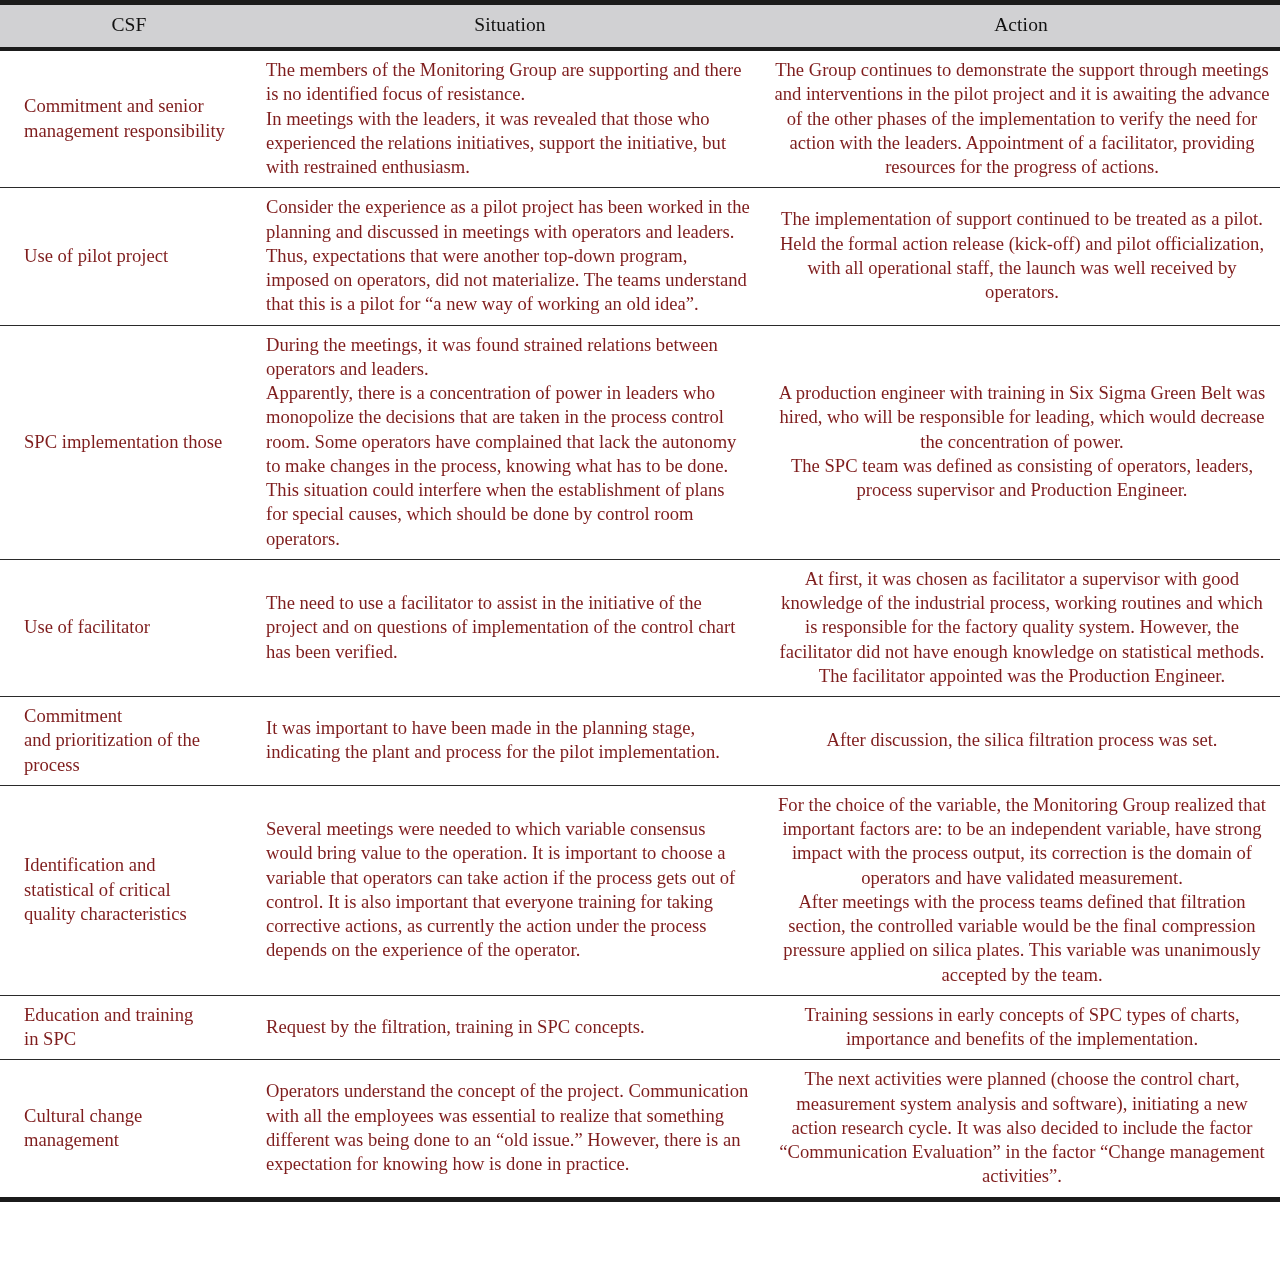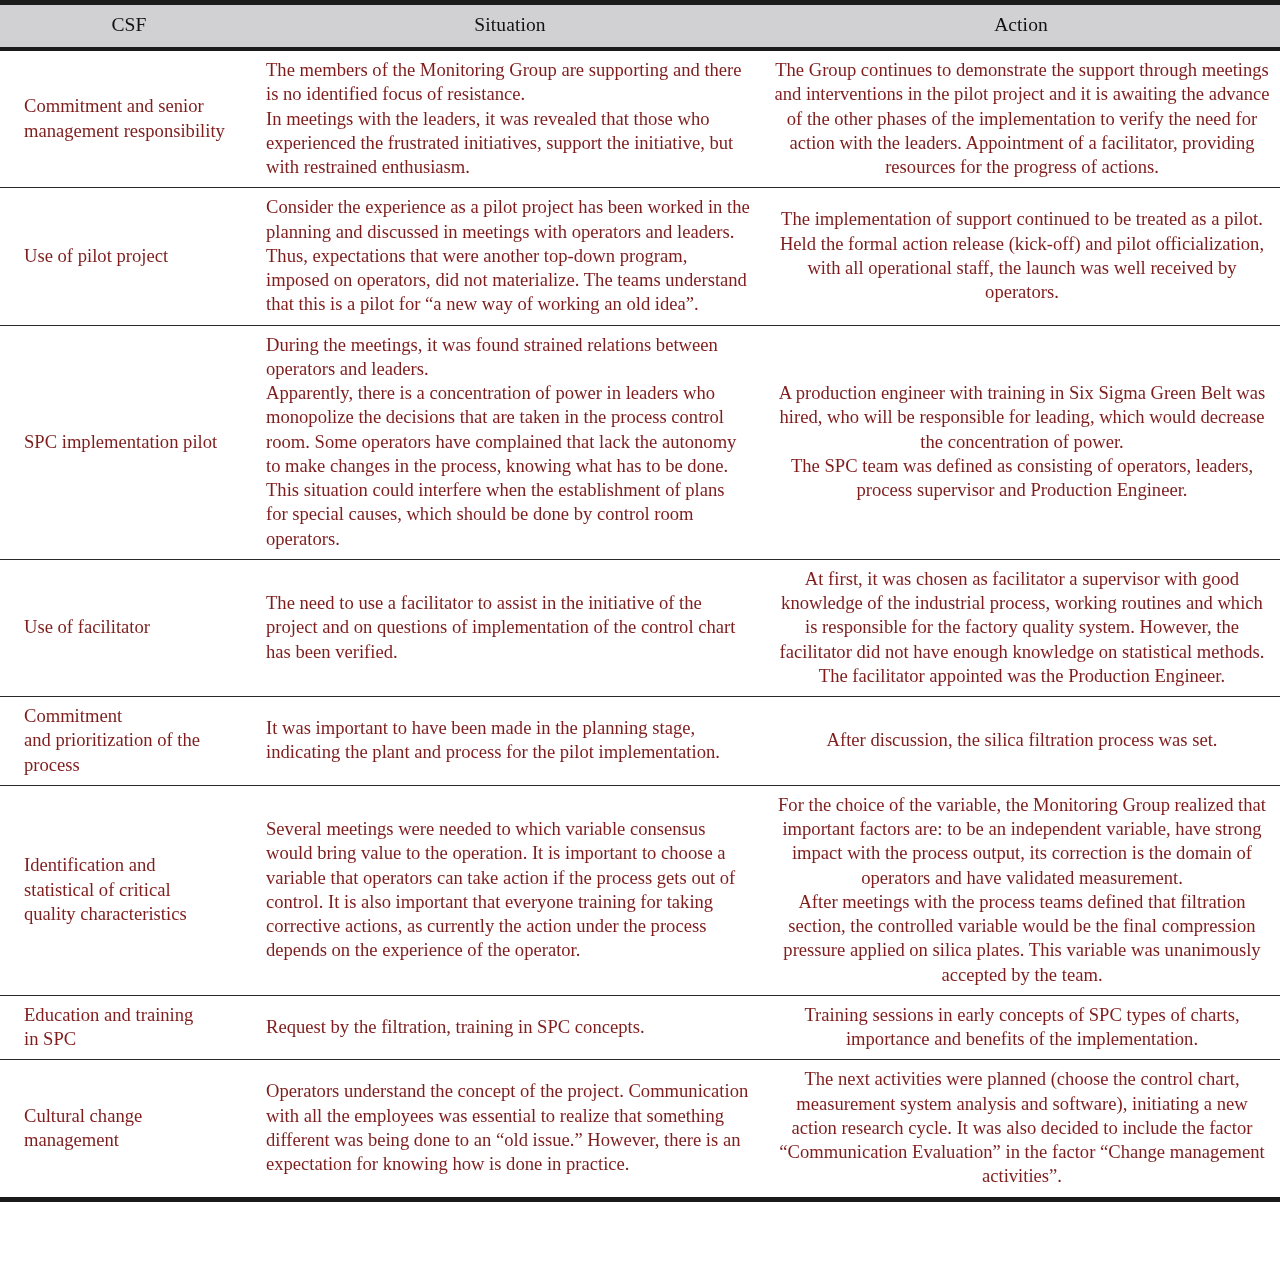--- a/index.html
+++ b/index.html
@@ -103,41 +103,41 @@
       </tr>
     </thead>
     <tbody id="table-body">
         <tr>
           <td class="cell-csf">
             <span class="csf-line">Commitment and senior</span>
             <span class="csf-line">management responsibility</span>
           </td>
           <td class="cell-sit">
             <p class="para">The members of the Monitoring Group are supporting and there is no identified focus of resistance.</p>
-            <p class="para">In meetings with the leaders, it was revealed that those who experienced the frustrated initiatives, support the initiative, but with restrained enthusiasm.</p>
+            <p class="para">In meetings with the leaders, it was revealed that those who experienced the relations initiatives, support the initiative, but with restrained enthusiasm.</p>
           </td>
           <td class="cell-act">
             <p class="para">The Group continues to demonstrate the support through meetings and interventions in the pilot project and it is awaiting the advance of the other phases of the implementation to verify the need for action with the leaders. Appointment of a facilitator, providing resources for the progress of actions.</p>
           </td>
         </tr>
         <tr>
           <td class="cell-csf">
             <span class="csf-line">Use of pilot project</span>
           </td>
           <td class="cell-sit">
             <p class="para">Consider the experience as a pilot project has been worked in the planning and discussed in meetings with operators and leaders. Thus, expectations that were another top-down program, imposed on operators, did not materialize. The teams understand that this is a pilot for “a new way of working an old idea”.</p>
           </td>
           <td class="cell-act">
             <p class="para">The implementation of support continued to be treated as a pilot.</p>
             <p class="para">Held the formal action release (kick-off) and pilot officialization, with all operational staff, the launch was well received by operators.</p>
           </td>
         </tr>
         <tr>
           <td class="cell-csf">
-            <span class="csf-line">SPC implementation pilot</span>
+            <span class="csf-line">SPC implementation those</span>
           </td>
           <td class="cell-sit">
             <p class="para">During the meetings, it was found strained relations between operators and leaders.</p>
             <p class="para">Apparently, there is a concentration of power in leaders who monopolize the decisions that are taken in the process control room. Some operators have complained that lack the autonomy to make changes in the process, knowing what has to be done. This situation could interfere when the establishment of plans for special causes, which should be done by control room operators.</p>
           </td>
           <td class="cell-act">
             <p class="para">A production engineer with training in Six Sigma Green Belt was hired, who will be responsible for leading, which would decrease the concentration of power.</p>
             <p class="para">The SPC team was defined as consisting of operators, leaders, process supervisor and Production Engineer.</p>
           </td>
         </tr>

